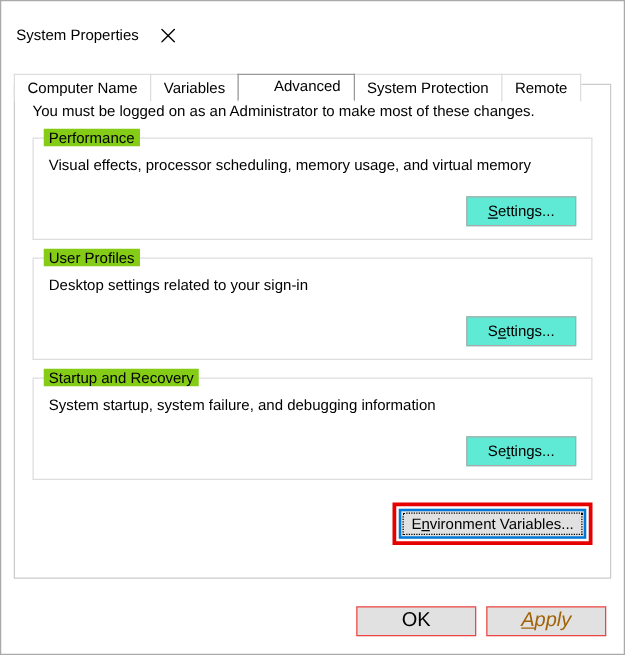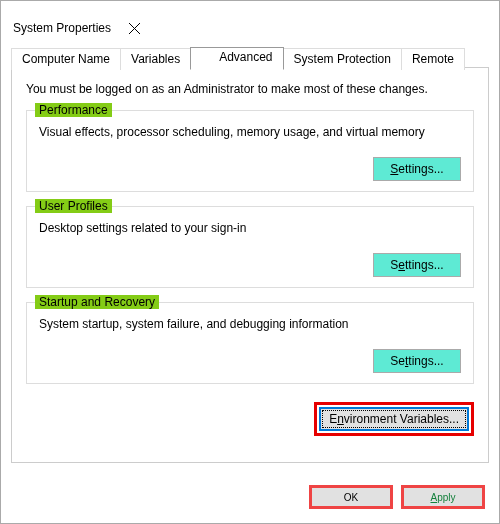--- a/index.html
+++ b/index.html
@@ -3,37 +3,37 @@
   <meta charset="utf-8">
   <style>
     * { box-sizing: border-box; margin: 0; padding: 0; }
     body { font-family: "Segoe UI", Tahoma, sans-serif; font-size: 12px; color: #000; background: #fff; }
     .window { width: 500px; height: 524px; border: 1px solid #aaa; background: #fff; display: flex; flex-direction: column; }
     .titlebar { height: 36px; display: flex; align-items: center; justify-content: flex-start; padding: 18px 0 0 12px; }
     .titlebar-title { font-size: 12px; }
     .close-btn { width: 46px; height: 36px; display: flex; align-items: center; justify-content: center; font-size: 14px; }
     .close-btn svg { width: 11px; height: 11px; stroke: #000; stroke-width: 1; }
     .content { padding: 8px 10px 10px 10px; flex: 1; display: flex; flex-direction: column; }
-    .tabstrip { display: flex; position: relative; top: 3px; }
+    .tabstrip { display: flex; position: relative; top: 14px; align-items: center; }
     .tab { padding: 3px 10px 4px 10px; border: 1px solid #ccc; border-bottom: none; background: #fff; margin-right: -1px; font-size: 12px; }
     .tab.inactive { border-top: 1px solid #ddd; border-left: 1px solid #ddd; border-right: 1px solid #ddd; background: #fff; }
     .tab.active { background: #fff; border: 1px solid #999; border-bottom: 1px solid #fff; z-index: 2; position: relative; padding-top: 2px; margin-top: -1px; padding-left: 28px; }
     .tabpage { border: 1px solid #ccc; padding: 14px 14px 14px 14px; flex: 1; display: flex; flex-direction: column; }
     .intro { margin-bottom: 14px; font-size: 12px; }
     .group { border: 1px solid #ddd; padding: 8px 12px 10px 12px; margin-bottom: 14px; position: relative; }
     .group-legend { position: absolute; top: -8px; left: 8px; background: #84cc16; padding: 0 4px; font-size: 12px; }
     .group-desc { font-size: 12px; margin-top: 6px; margin-bottom: 18px; }
     .group-buttons { display: flex; justify-content: flex-end; }
     .btn { min-width: 88px; height: 24px; border: 1px solid #aaa; background: #5eead4; font-size: 12px; font-family: inherit; padding: 0 10px; }
     .env-row { display: flex; justify-content: flex-end; margin-top: 4px; }
     .highlight { border: 3px solid #e60000; padding: 2px; display: inline-block; }
     .env-btn { min-width: 140px; height: 24px; border: 2px solid #0078d7; background: #e1e1e1; font-size: 12px; font-family: inherit; padding: 0 8px; outline: 1px dotted #000; outline-offset: -4px; text-align: right; }
     .dialog-buttons { display: flex; justify-content: flex-end; gap: 8px; padding: 12px 14px 14px 14px; }
-    .dlg-btn { width: 84px; height: 24px; border: 3px solid #ef4444; background: #e1e1e1; font-size: 10px; font-family: inherit; }
-    .dlg-btn.disabled { color: #15803d; }
+    .dlg-btn { width: 96px; height: 24px; border: 1px solid #ef4444; background: #e1e1e1; font-size: 16px; font-family: inherit; }
+    .dlg-btn.disabled { color: #a16207; font-style: italic; }
     .u { text-decoration: underline; }
   </style>
 </head>
 <body>
 
 <div class="window">
   <div class="titlebar">
     <span class="titlebar-title">System Properties</span>
     <div class="close-btn">
       <svg viewBox="0 0 11 11">

